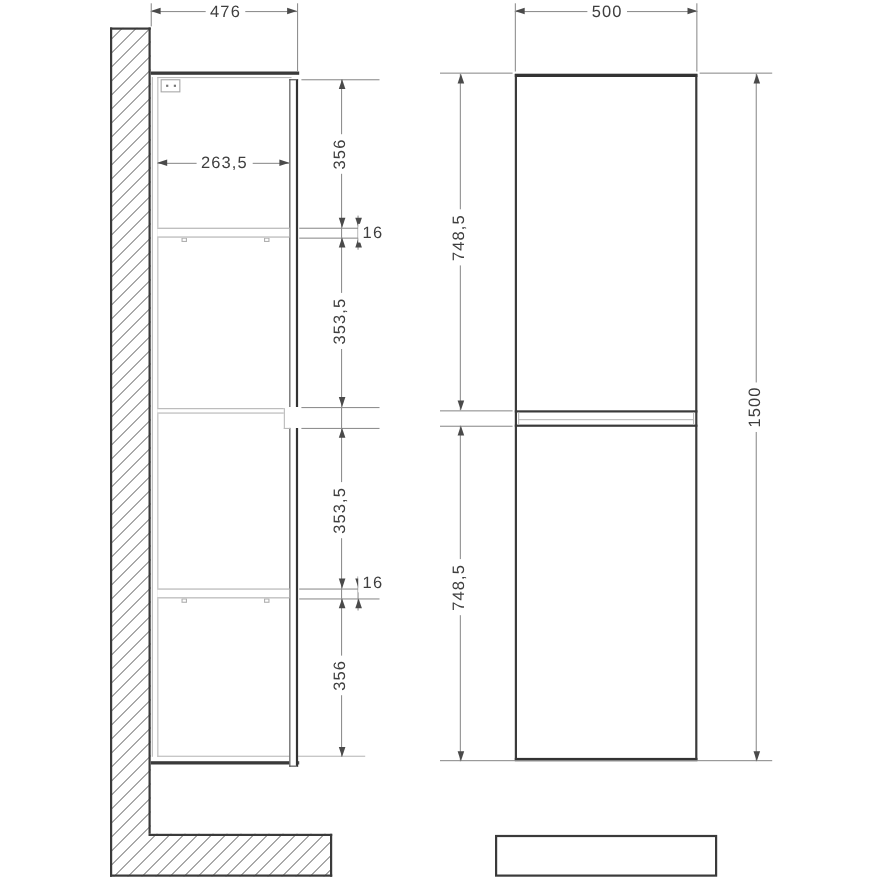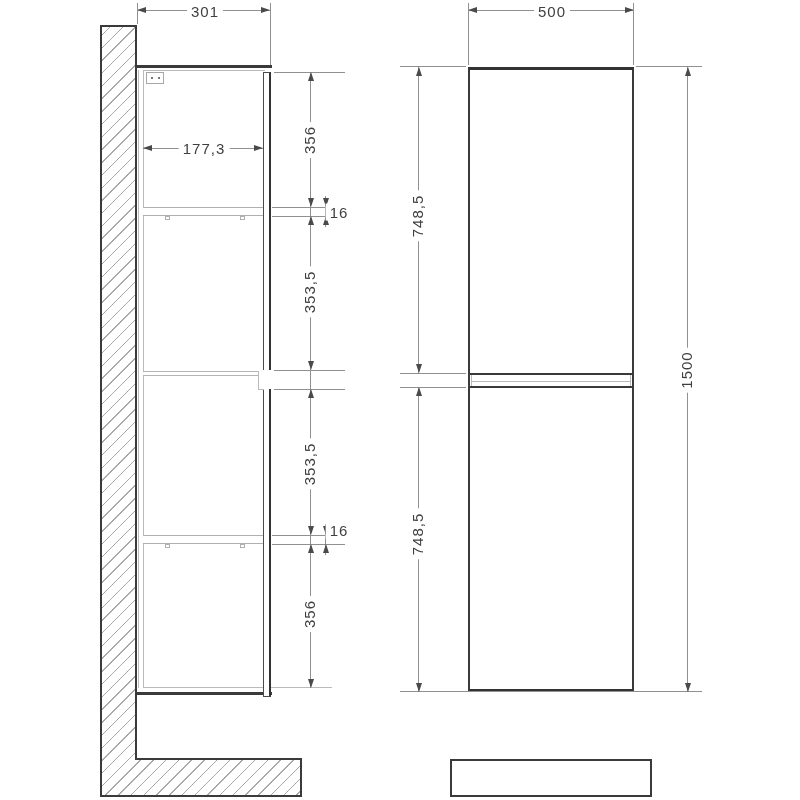--- a/index.html
+++ b/index.html
@@ -65,26 +65,26 @@
     <div class="box" style="left:146px;top:72px;width:18px;height:12px;border:1px solid #a8a8a8;">
       <div class="ln" style="left:4px;top:4px;width:2px;height:2px;background:#777;"></div>
       <div class="ln" style="left:11px;top:4px;width:2px;height:2px;background:#777;"></div>
     </div>
 
     <div class="ln dim" style="left:137px;top:10px;width:133px;height:1px;"></div>
     <div class="ar lft" style="left:137px;top:7px;"></div>
     <div class="ar rgt" style="left:261px;top:7px;"></div>
     <div class="ln dim" style="left:137px;top:3px;width:1px;height:21px;"></div>
     <div class="ln dim" style="left:270px;top:3px;width:1px;height:62px;"></div>
-    <div class="lbl" style="left:205px;top:11px;">301</div>
+    <div class="lbl" style="left:205px;top:11px;">476</div>
 
     <div class="ln dim" style="left:143px;top:148px;width:120px;height:1px;"></div>
     <div class="ar lft" style="left:143px;top:145px;"></div>
     <div class="ar rgt" style="left:254px;top:145px;"></div>
-    <div class="lbl" style="left:204px;top:148px;">177,3</div>
+    <div class="lbl" style="left:204px;top:148px;">263,5</div>
 
     <div class="ln dim" style="left:274px;top:72px;width:71px;height:1px;"></div>
     <div class="ln dim" style="left:272px;top:207px;width:73px;height:1px;"></div>
     <div class="ln dim" style="left:272px;top:216px;width:73px;height:1px;"></div>
     <div class="ln dim" style="left:274px;top:370px;width:71px;height:1px;"></div>
     <div class="ln dim" style="left:274px;top:389px;width:71px;height:1px;"></div>
     <div class="ln dim" style="left:272px;top:535px;width:73px;height:1px;"></div>
     <div class="ln dim" style="left:272px;top:544px;width:73px;height:1px;"></div>
 
     <div class="ln dim" style="left:310px;top:72px;width:1px;height:616px;"></div>

